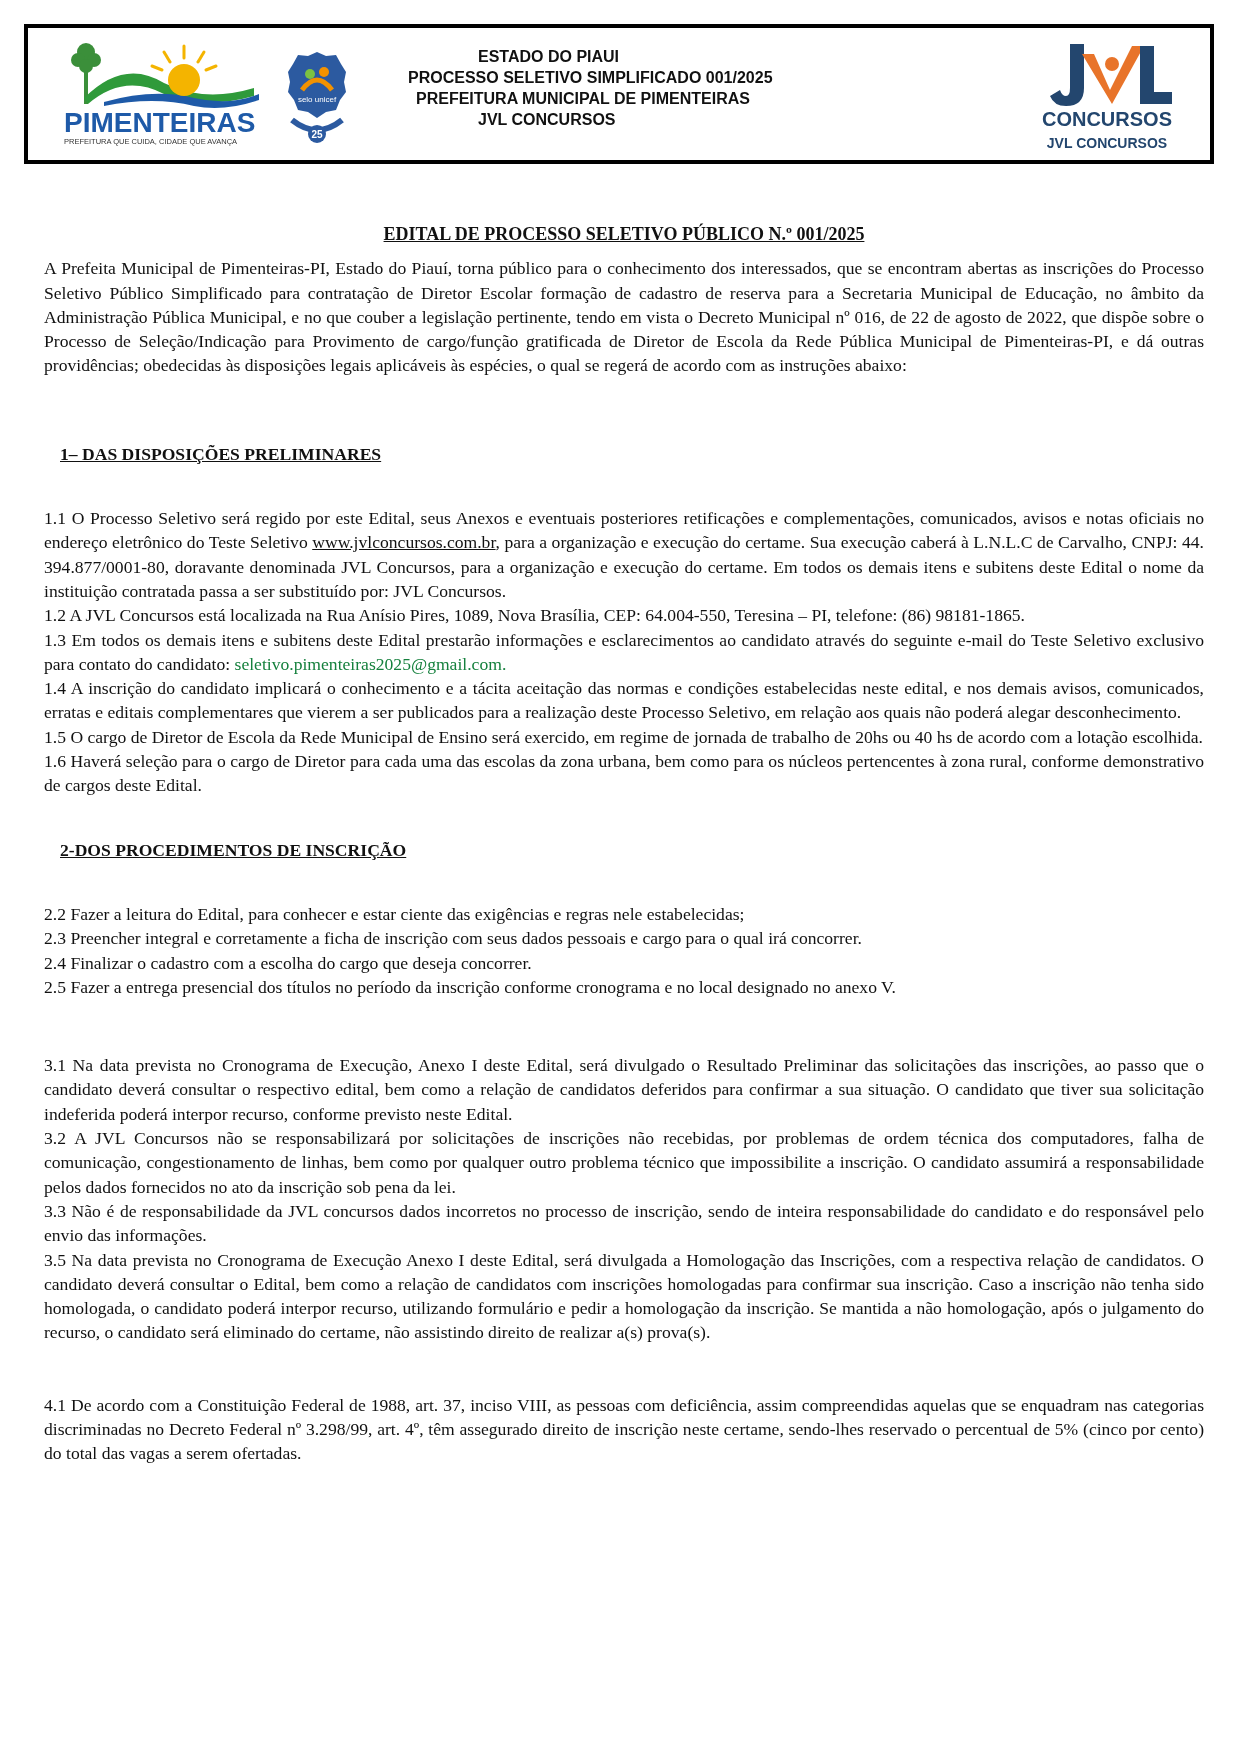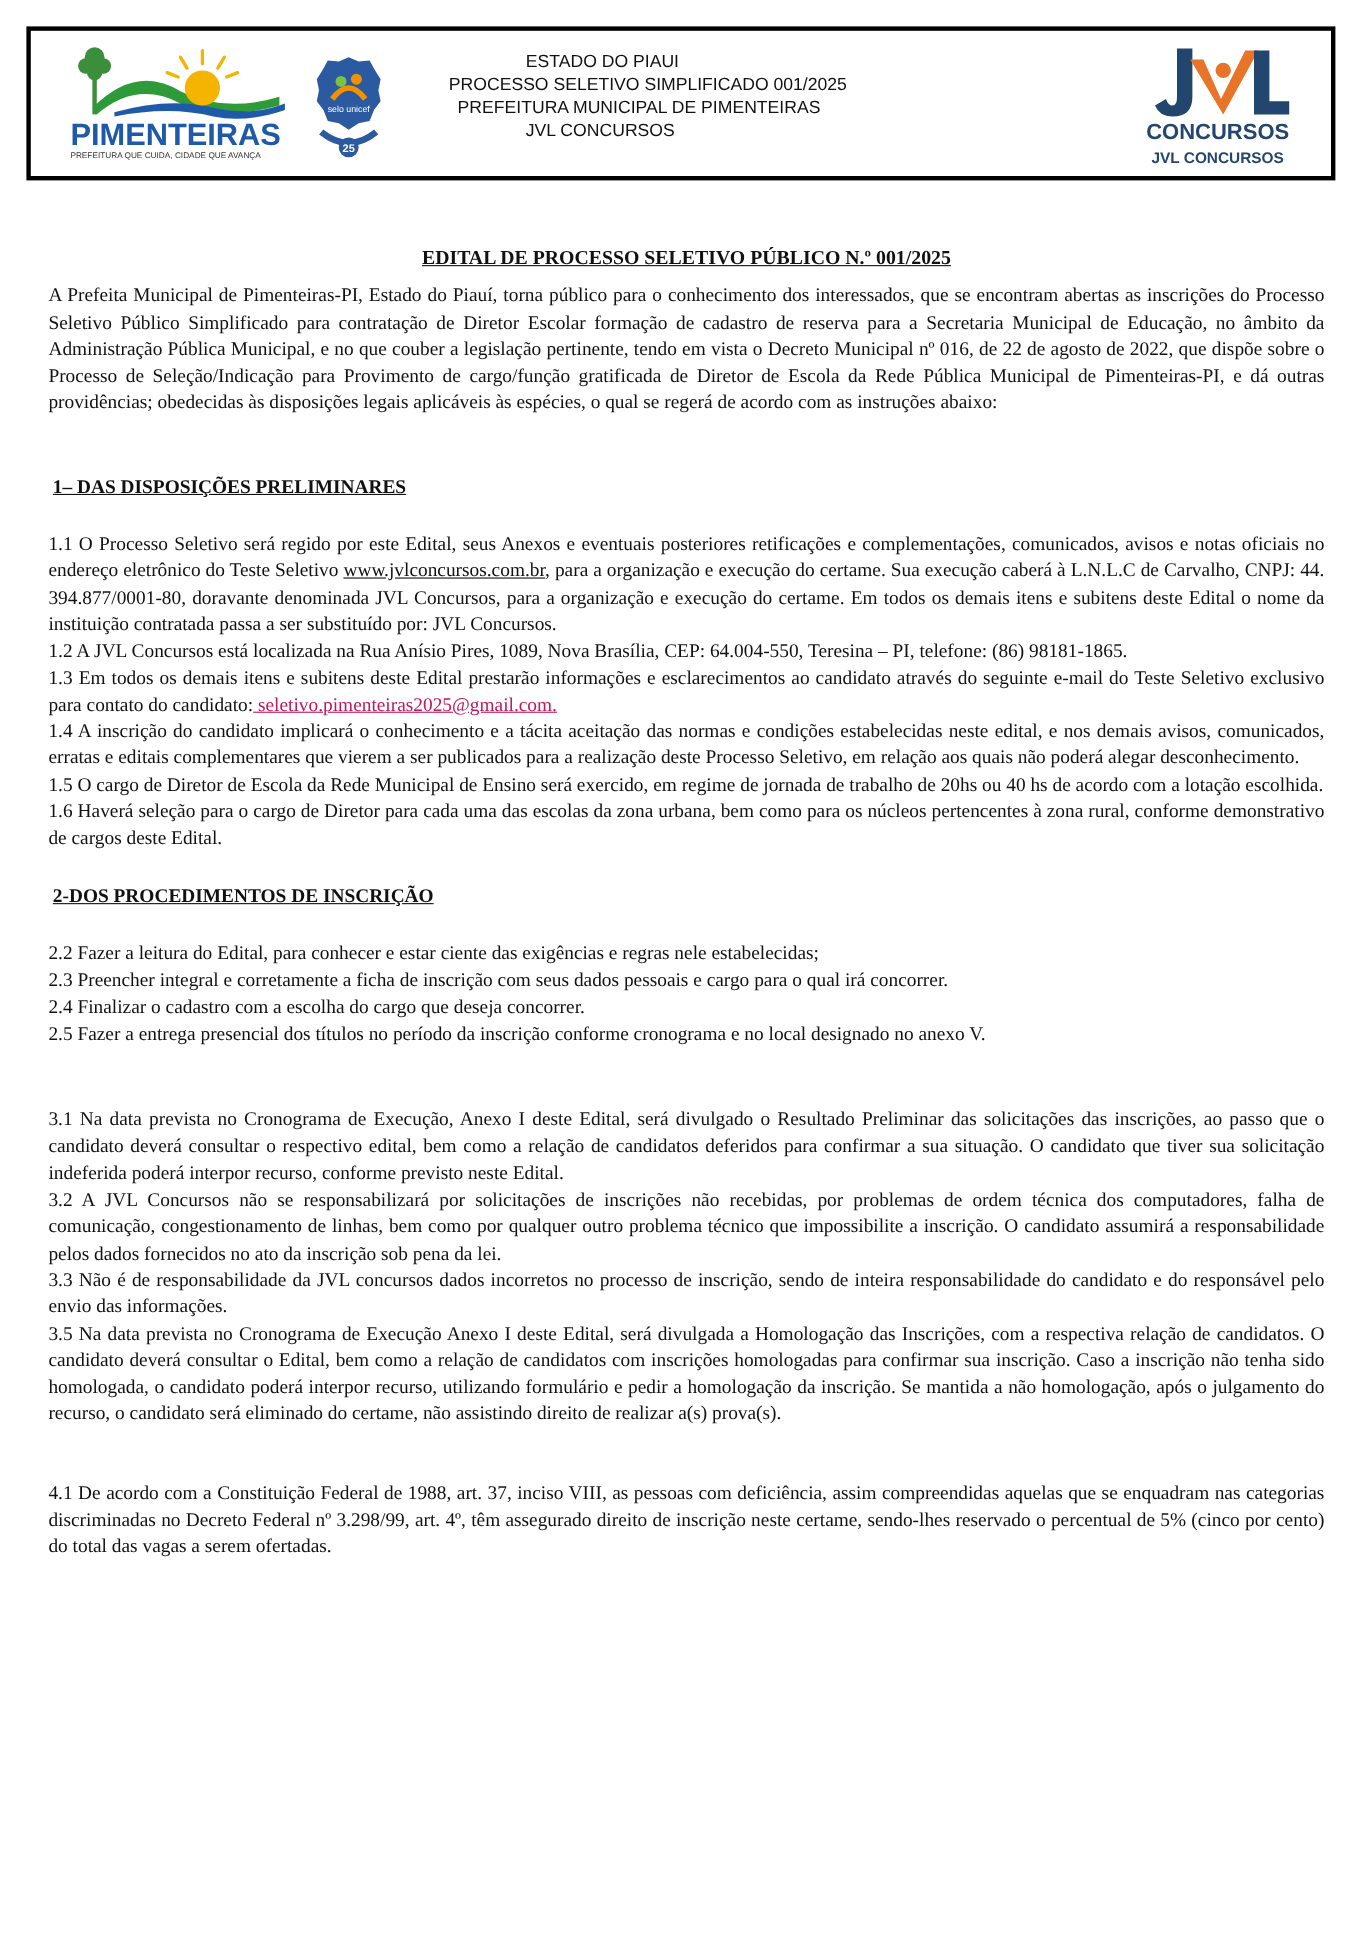--- a/index.html
+++ b/index.html
@@ -6,34 +6,34 @@
   body { width:1244px; height:1757px; position:relative; overflow:hidden; color:#111; }
   .header-box {
     position:absolute; left:24px; top:24px; width:1190px; height:140px;
     border:4px solid #000; box-sizing:border-box; background:#fff;
   }
   .logo-pim { position:absolute; left:36px; top:10px; width:210px; height:110px; }
   .logo-unicef { position:absolute; left:258px; top:22px; width:62px; height:98px; }
   .logo-jvl { position:absolute; right:28px; top:8px; width:150px; height:118px; }
   .header-text {
     position:absolute; left:380px; top:18px; width:480px;
-    font-family:"Liberation Sans", sans-serif; font-weight:normal; font-size:16px; line-height:21px; color:#111;
+    font-family:"Liberation Sans", sans-serif; font-weight:bold; font-size:16px; line-height:21px; color:#111;
   }
   .header-text div { white-space:nowrap; }
   .doc {
     position:absolute; left:44px; top:222px; width:1160px;
     font-family:"Liberation Serif", "DejaVu Serif", serif; font-size:17.6px; line-height:24.3px; color:#111;
   }
   .title { text-align:center; font-weight:bold; text-decoration:underline; margin:0 0 10px 0; font-size:18px; }
   .para { text-align:justify; margin:0; }
-  .section-h { font-weight:bold; text-decoration:underline; margin:4px; }
+  .section-h { font-weight:bold; text-decoration:underline; margin:16px; }
   .gap1 { height:24px; }
   .gap2 { height:48px; }
   .gap15 { height:30px; }
-  a.link { color:#be185d; text-decoration:underline; }
+  a.link { color:#15803d; }
   a.link-plain { color:#111; text-decoration:underline; }
 </style>
 </head>
 <body>
 
 <div class="header-box">
 
   <svg class="logo-pim" viewBox="0 0 210 110">
     <circle cx="22" cy="14" r="9" fill="#3b8f3a"></circle>
     <circle cx="14" cy="22" r="7" fill="#3b8f3a"></circle>

